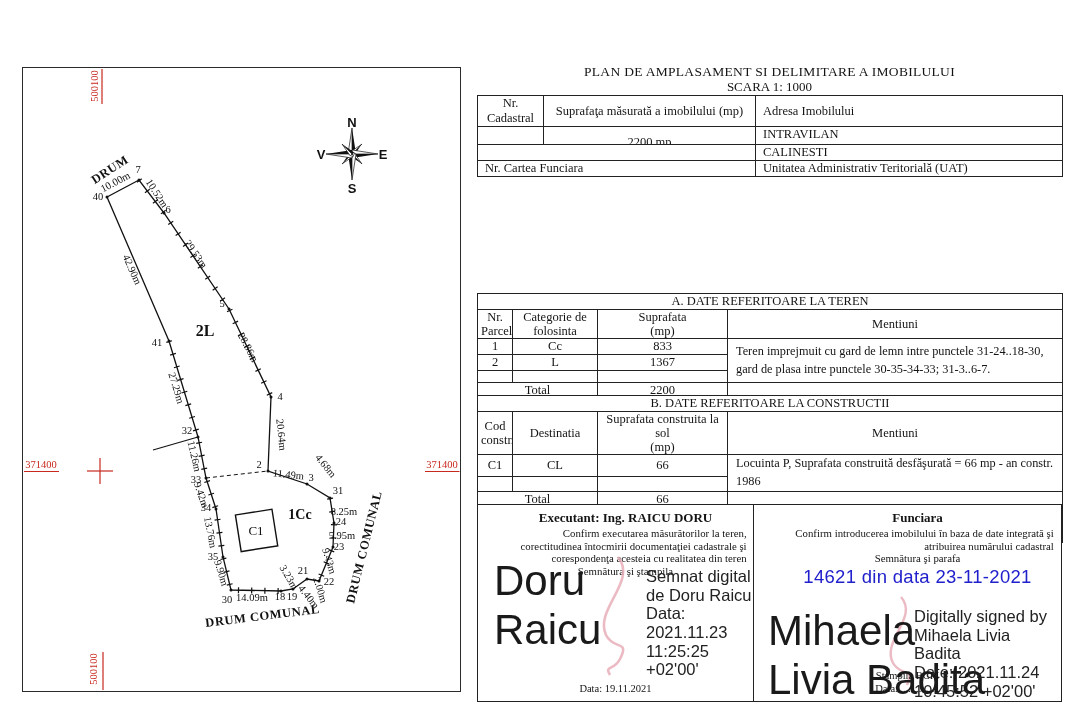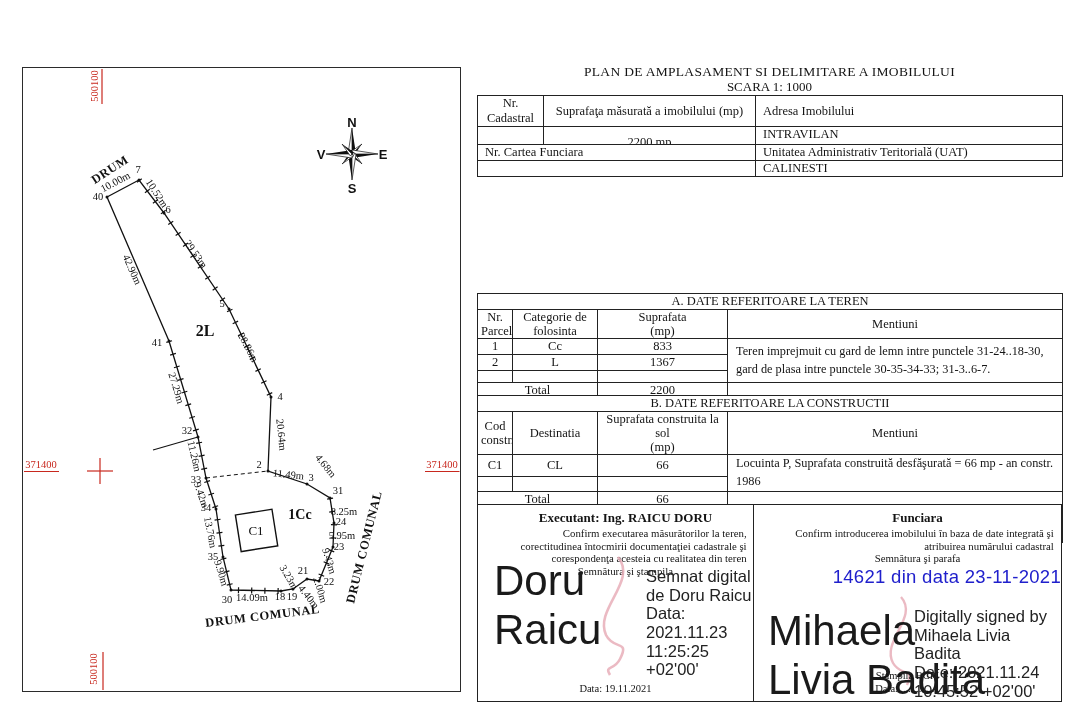--- a/index.html
+++ b/index.html
@@ -40,21 +40,21 @@
   .outer{border:1.5px solid #222;}
 
   
   #sig-wrap{left:477px;top:504px;width:585px;height:198px;display:flex;}
   .sig-box{border:1.5px solid #222;position:relative;height:100%;box-sizing:border-box;background:#fff;padding-left:20px;}
   #sig-left{width:276px;border-right:none;}
   #sig-right{flex:1;}
   .sig-title{text-align:center;font-weight:bold;font-size:13px;margin-top:5px;}
   .sig-confirm{text-align:right;font-size:10.8px;line-height:1.18;margin:1px auto 0;width:95%;}
   .sig-sem{text-align:center;font-size:10.8px;}
-  .blue-reg{text-align:right;font-family:"Liberation Sans",sans-serif;font-size:18.5px;
+  .blue-reg{text-align:center;font-family:"Liberation Sans",sans-serif;font-size:18.5px;
             color:#2020cc;margin-top:2px;letter-spacing:.3px;}
   .big-name{font-family:"Liberation Sans",sans-serif;color:#1a1a1a;line-height:1.16;white-space:pre-line;}
   .sig-detail{font-family:"Liberation Sans",sans-serif;font-size:16.5px;color:#222;
               white-space:pre-line;line-height:1.13;}
   .sig-bottom{position:absolute;left:0;right:0;bottom:6px;text-align:center;font-size:10.5px;line-height:1.25;}
   .flourish{position:absolute;pointer-events:none;}
 </style>
 </head>
 <body>
 
@@ -204,26 +204,26 @@
 </tbody>
   </table>
 
 <table class="abs tbl outer" style="top:144px;">
   <colgroup>
       <col style="width:278px">
       <col style="width:307px">
     </colgroup>
   <tbody>
       <tr style="height:15px;">
+    <td></td>
+    <td class="left-pad">CALINESTI</td>
+  </tr>
+  <tr style="height:15px;">
     <td class="left-pad">Nr. Cartea Funciara</td>
     <td class="left-pad">Unitatea Administrativ Teritorială (UAT)</td>
-  </tr>
-  <tr style="height:15px;">
-    <td></td>
-    <td class="left-pad">CALINESTI</td>
   </tr>
 </tbody>
   </table>
 
 <table class="abs tbl outer" style="top:293px;">
   <colgroup>
       <col style="width:35px">
       <col style="width:85px">
       <col style="width:130px">
       <col style="width:335px">

